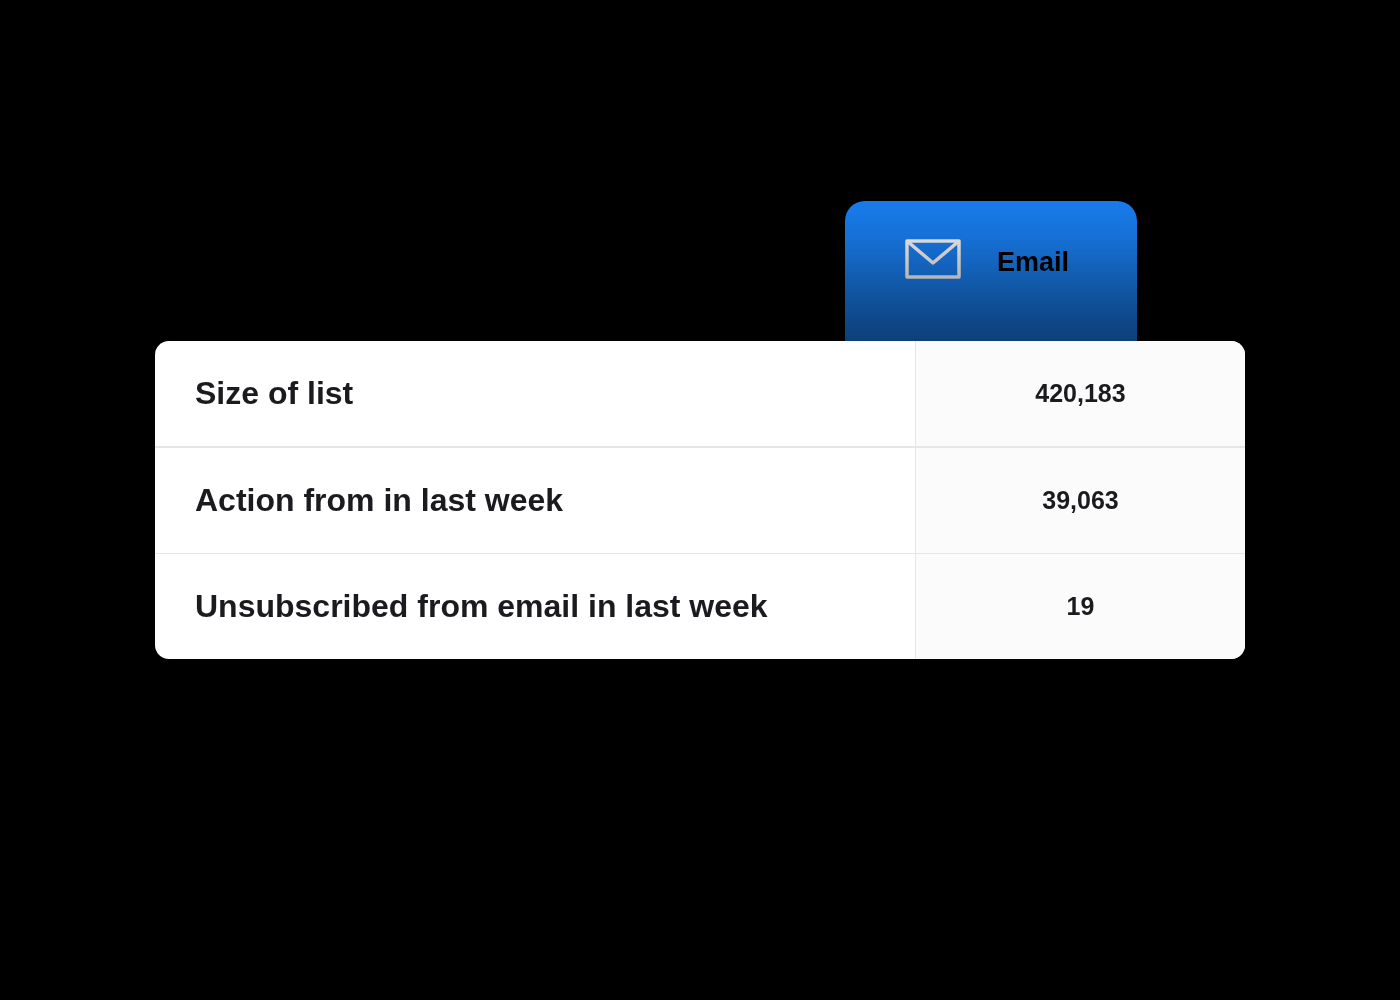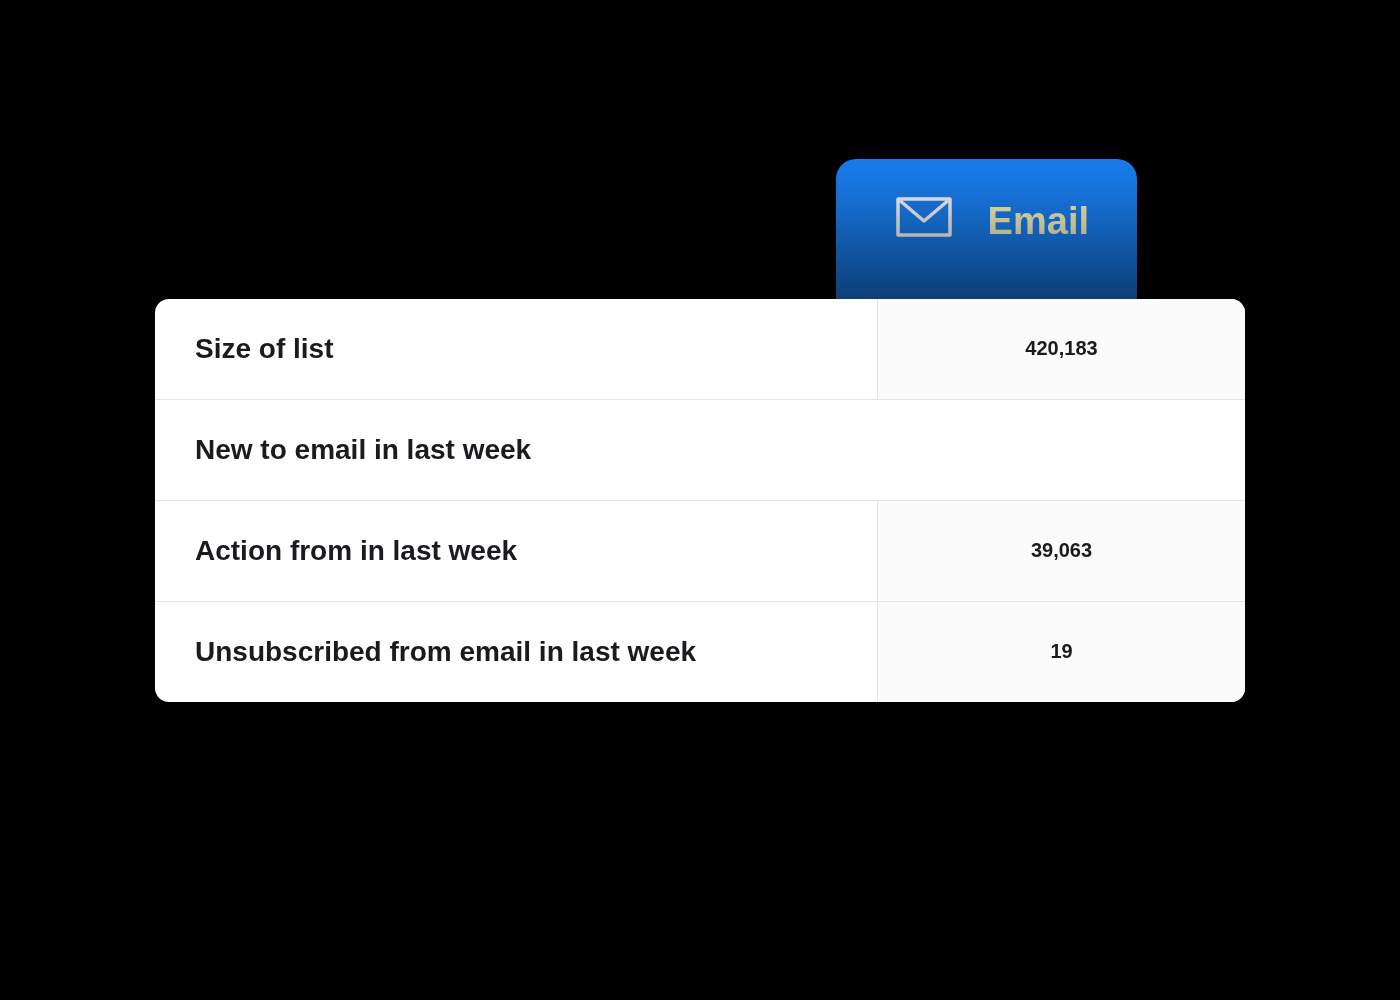--- a/index.html
+++ b/index.html
@@ -18,27 +18,27 @@
     }
     .container {
       position: relative;
       width: 1090px;
     }
     .tab {
       position: absolute;
       top: -140px;
       right: 108px;
       background: #1a82f7;
-      color: #fef9c3;
+      color: #000000;
       border-radius: 20px 20px 0 0;
-      padding: 36px 48px 60px 60px;
+      padding: 36px 68px 60px 60px;
       display: flex;
       align-items: center;
       gap: 36px;
-      font-size: 38px;
+      font-size: 27px;
       font-weight: 700;
       box-shadow: 0 0 80px 40px rgba(0,0,0,0.5);
       z-index: 1;
     }
     .tab svg {
       width: 56px;
       height: 44px;
     }
     .card {
       position: relative;
@@ -52,32 +52,32 @@
       display: flex;
       align-items: stretch;
       border-bottom: 1px solid #e6e6e6;
     }
     .row:last-child {
       border-bottom: none;
     }
     .label-cell {
       flex: 1;
       padding: 34px 40px;
-      font-size: 28px;
+      font-size: 32px;
       font-weight: 700;
       color: #1b1b1f;
       display: flex;
       align-items: center;
     }
     .value-cell {
-      width: 368px;
+      width: 330px;
       padding: 34px 20px;
       border-left: 1px solid #e6e6e6;
       background: #fbfbfb;
-      font-size: 20px;
+      font-size: 25px;
       font-weight: 700;
       color: #1b1b1f;
       display: flex;
       align-items: center;
       justify-content: center;
     }
   </style>
 </head>
 <body>
 
@@ -94,21 +94,20 @@
   </div>
 
   <div class="card">
 
     <div class="row">
       <div class="label-cell">Size of list</div>
       <div class="value-cell">420,183</div>
     </div>
 
     <div class="row">
-      <div class="label-cell">New to email in last week</div>
     </div>
 
     <div class="row">
       <div class="label-cell">Action from in last week</div>
       <div class="value-cell">39,063</div>
     </div>
 
     <div class="row">
       <div class="label-cell">Unsubscribed from email in last week</div>
       <div class="value-cell">19</div>

